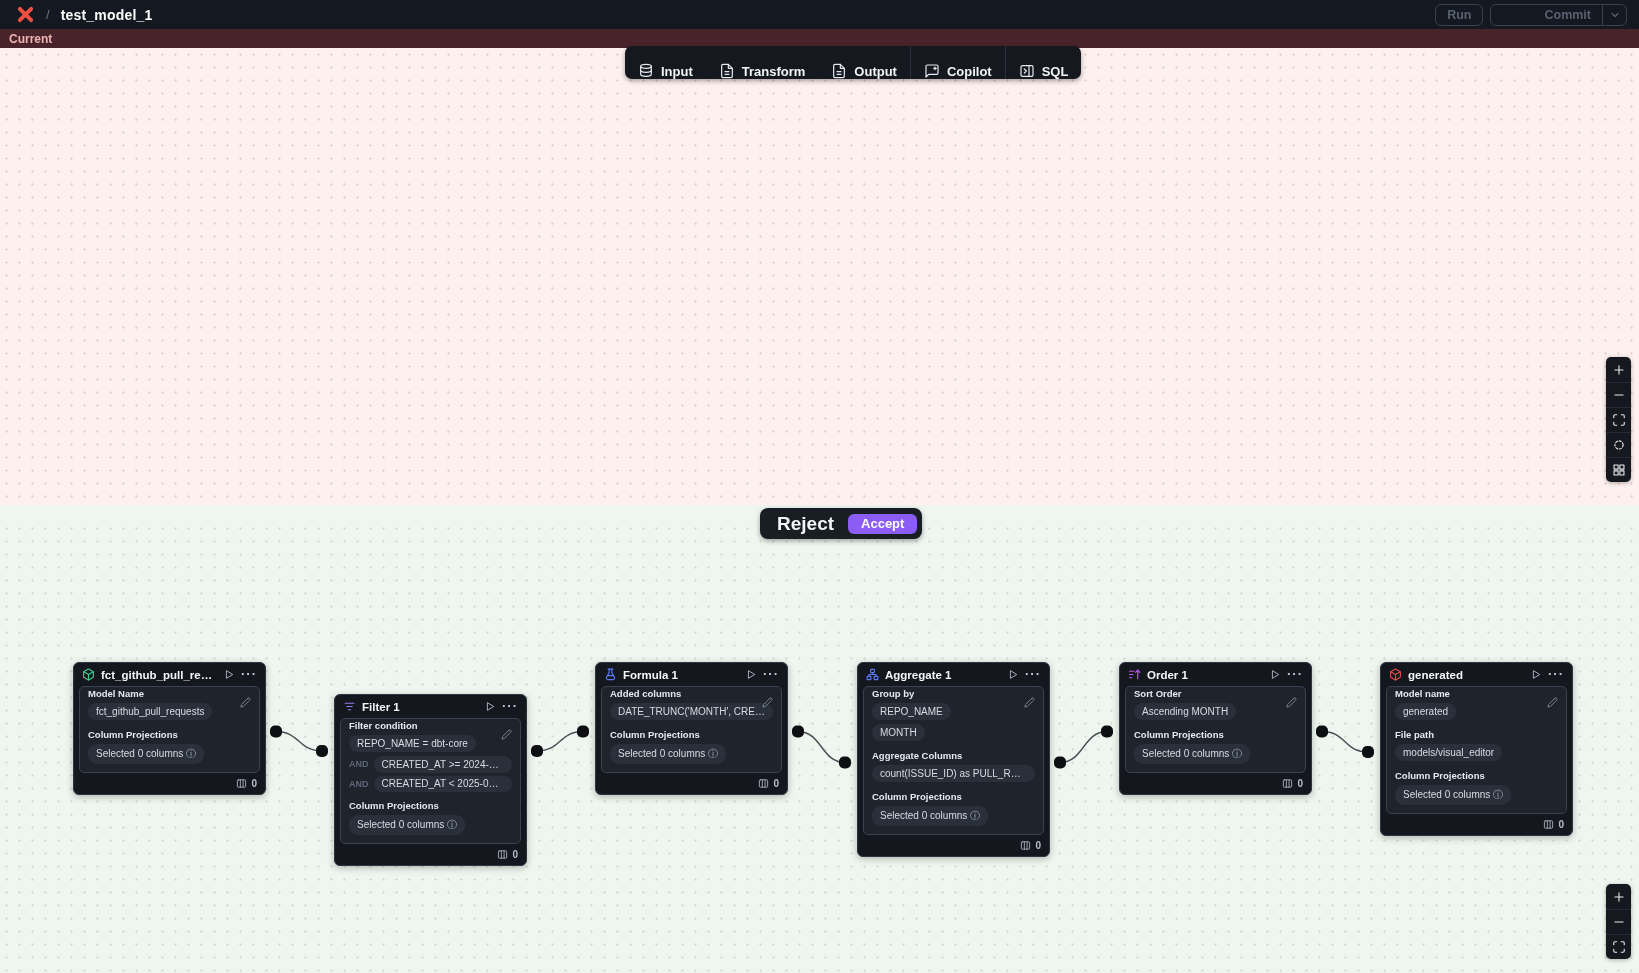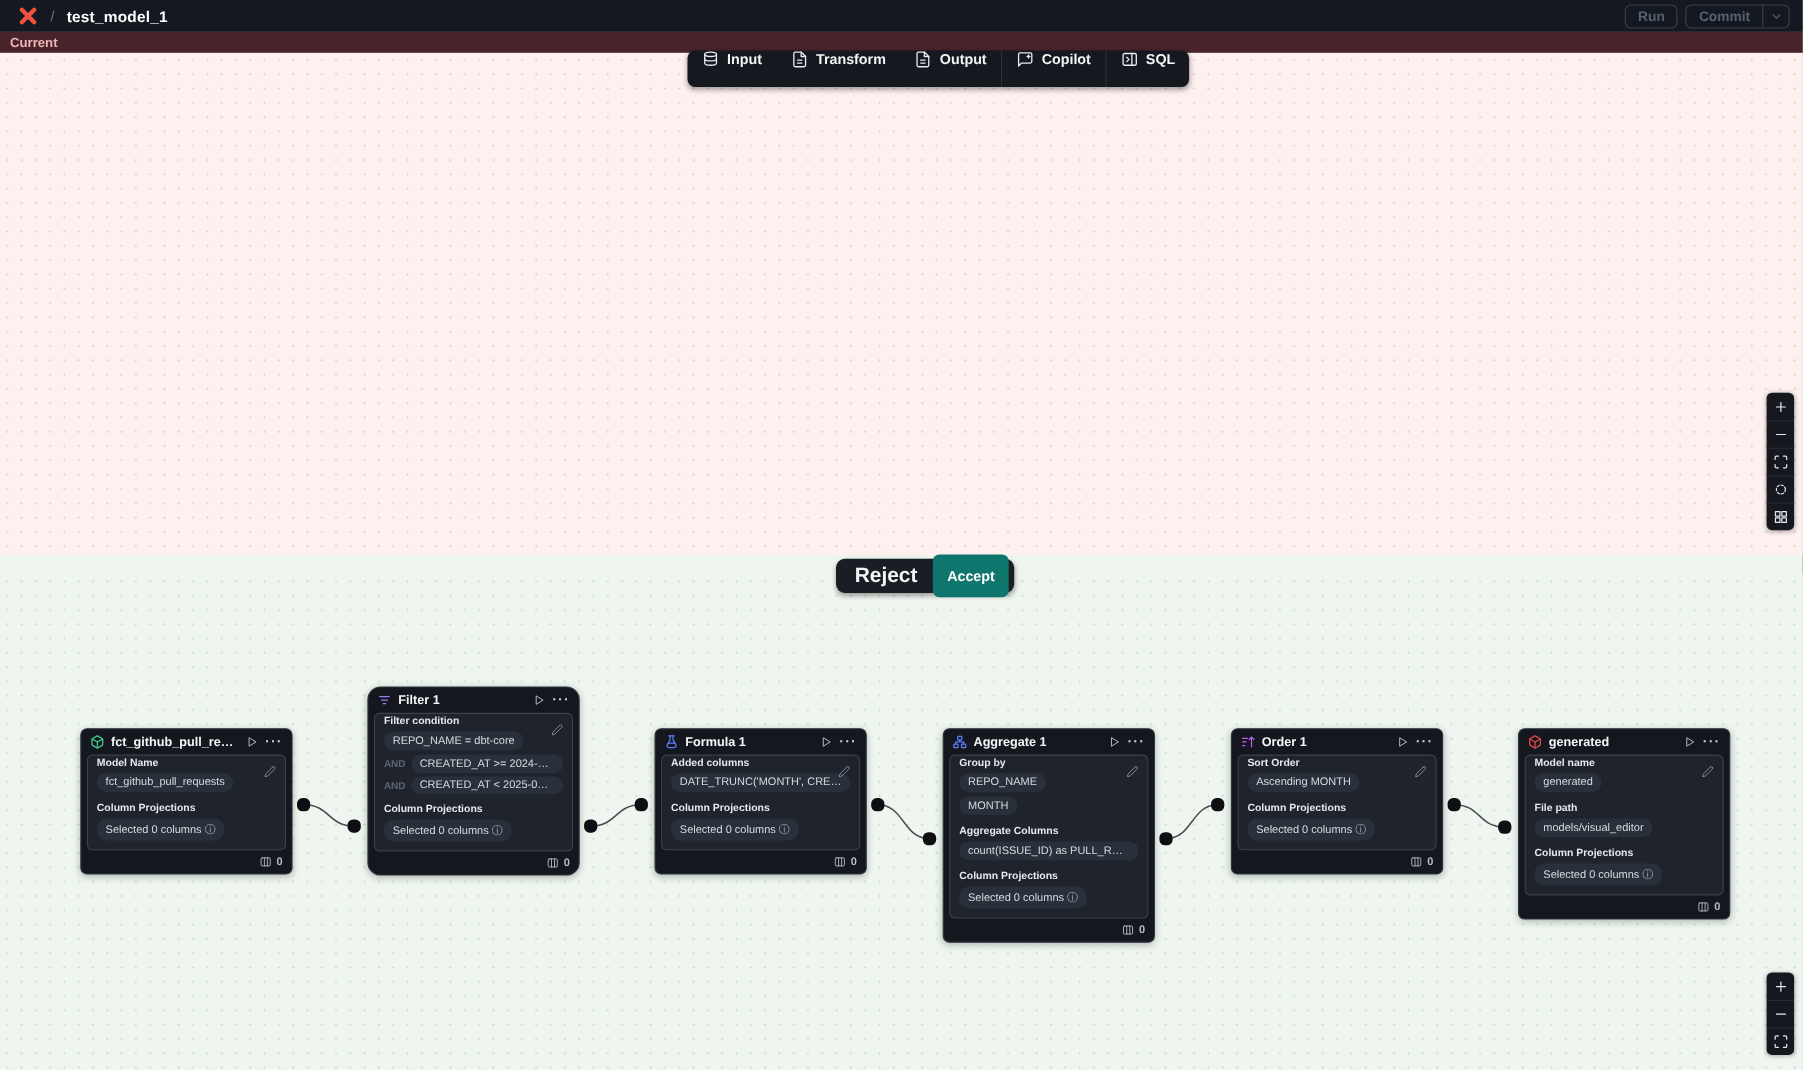--- a/index.html
+++ b/index.html
@@ -10,54 +10,54 @@
   .topbar { position:absolute; top:0; left:0; right:0; height:29px; background:#141921;
             display:flex; align-items:center; padding:0 12px; z-index:40; }
   .logo { display:flex; align-items:center; margin-left:4px; cursor:pointer; }
   .crumb-sep { color:#6d7683; font-size:13px; margin:0 11px; }
   .app-title { color:#ffffff; font-weight:bold; font-size:14px; letter-spacing:.2px; }
   .topbar-right { margin-left:auto; display:flex; gap:7px; align-items:center; }
   .tb-btn { display:flex; align-items:center; height:22px; border:1px solid #39414d; border-radius:6px;
             background:transparent; color:#58616f; font-size:12.5px; font-weight:600;
             font-family:inherit; cursor:pointer; }
   .tb-btn.run { padding:0 11px; }
-  .commit-label { padding:0 11px; }
+  .commit-label { padding:0 11px;margin-left:42px; }
   .commit-chevron { border-left:1px solid #39414d; height:100%; width:24px; display:flex;
                     align-items:center; justify-content:center; color:#58616f; cursor:pointer; }
 
   
   .band { position:absolute; left:0; right:0; display:flex; align-items:center; padding:0 9px;
           font-size:12px; font-weight:600; z-index:20; }
   .band-current { top:29px; height:19px; background:#482329; color:#efb3b6; }
   .band-new { top:505px; height:17px; background:#163529; color:#82e5b3; }
 
   
   .canvas { position:absolute; left:0; right:0; z-index:1; }
   .canvas-current { top:48px; height:457px; background:#fdf1ef;
       background-image:radial-gradient(#ead2d0 1.1px, transparent 1.2px); background-size:13px 13px; }
   .canvas-new { top:522px; height:451px; background:#eef6ef;
       background-image:radial-gradient(#cfe3d4 1.1px, transparent 1.2px); background-size:13px 13px; }
 
   
   .toolbar { position:absolute; top:46px; left:625px; height:33px; background:#15181f;
              border-radius:7px; display:flex; align-items:center; z-index:30;
              box-shadow:0 2px 5px rgba(0,0,0,.35); overflow:hidden; }
-  .toolbar-item { display:flex; align-items:flex-start; gap:7px; padding:0 13px; height:100%;
+  .toolbar-item { display:flex; align-items:flex-end; gap:7px; padding:0 13px; height:100%;
                   color:#f2f4f6; font-size:13px; font-weight:700; cursor:pointer; white-space:nowrap; }
   .toolbar-divider { width:1px; align-self:stretch; background:#2b303a; }
   .tb-icon { display:flex; align-items:center; color:#e7eaee; }
 
   
   .diff-actions { position:absolute; top:508px; left:760px; height:31px; background:#191d24;
                   border-radius:8px; display:flex; align-items:center; padding:0 5px; gap:2px;
                   z-index:30; box-shadow:0 2px 5px rgba(0,0,0,.35); }
   .reject-btn { background:transparent; border:none; color:#f2f4f6; font-size:19px; font-weight:700;
                 padding:0 12px; height:23px; font-family:inherit; cursor:pointer; border-radius:6px; }
-  .accept-btn { background:#0f766e; border:none; color:#ffffff; font-size:13px; font-weight:700;
-                padding:0 13px; height:39px; font-family:inherit; cursor:pointer; border-radius:6px; }
+  .accept-btn { background:#8b5cf6; border:none; color:#ffffff; font-size:13px; font-weight:700;
+                padding:0 13px; height:20px; font-family:inherit; cursor:pointer; border-radius:6px; }
 
   
   .node { position:absolute; width:193px; background:#14171d; border:1px solid #2e3540;
           border-radius:6px; z-index:10; box-shadow:0 2px 7px rgba(15,25,18,.28); cursor:pointer; }
   .node-header { height:23px; display:flex; align-items:center; gap:6px; padding:0 8px; }
   .node-icon { display:flex; align-items:center; }
   .node-title { flex:1; color:#f4f6f8; font-size:11.5px; font-weight:700; white-space:nowrap;
                 overflow:hidden; text-overflow:ellipsis; }
   .node-action { display:flex; align-items:center; color:#c3cad2; cursor:pointer; }
   .node-menu { font-size:13px; font-weight:700; letter-spacing:1px; line-height:1; padding-bottom:3px; }
@@ -305,21 +305,21 @@
         <span class="cols-icon">
           <svg width="11" height="11" viewBox="0 0 24 24" fill="none" stroke="currentColor" stroke-width="1.8" stroke-linecap="round" stroke-linejoin="round">
             <rect x="3" y="4" width="18" height="16" rx="2"></rect>
             <line x1="9.5" y1="4" x2="9.5" y2="20"></line>
             <line x1="15.5" y1="4" x2="15.5" y2="20"></line>
           </svg>
         </span>
         <span>0</span>
       </div>
     </div>
-    <div class="node" style="left: 334px; top: 624px; border-radius: 12px;">
+    <div class="node" style="left: 334px; top: 694px;">
       <div class="node-header">
         <span class="node-icon">
           <svg width="13" height="13" viewBox="0 0 24 24" fill="none" stroke="#9b7bf5" stroke-width="2.1" stroke-linecap="round" stroke-linejoin="round">
             <line x1="4" y1="6" x2="20" y2="6"></line>
             <line x1="7" y1="12" x2="17" y2="12"></line>
             <line x1="10" y1="18" x2="14" y2="18"></line>
           </svg>
         </span>
         <span class="node-title">Filter 1</span>
         <span class="node-action">

